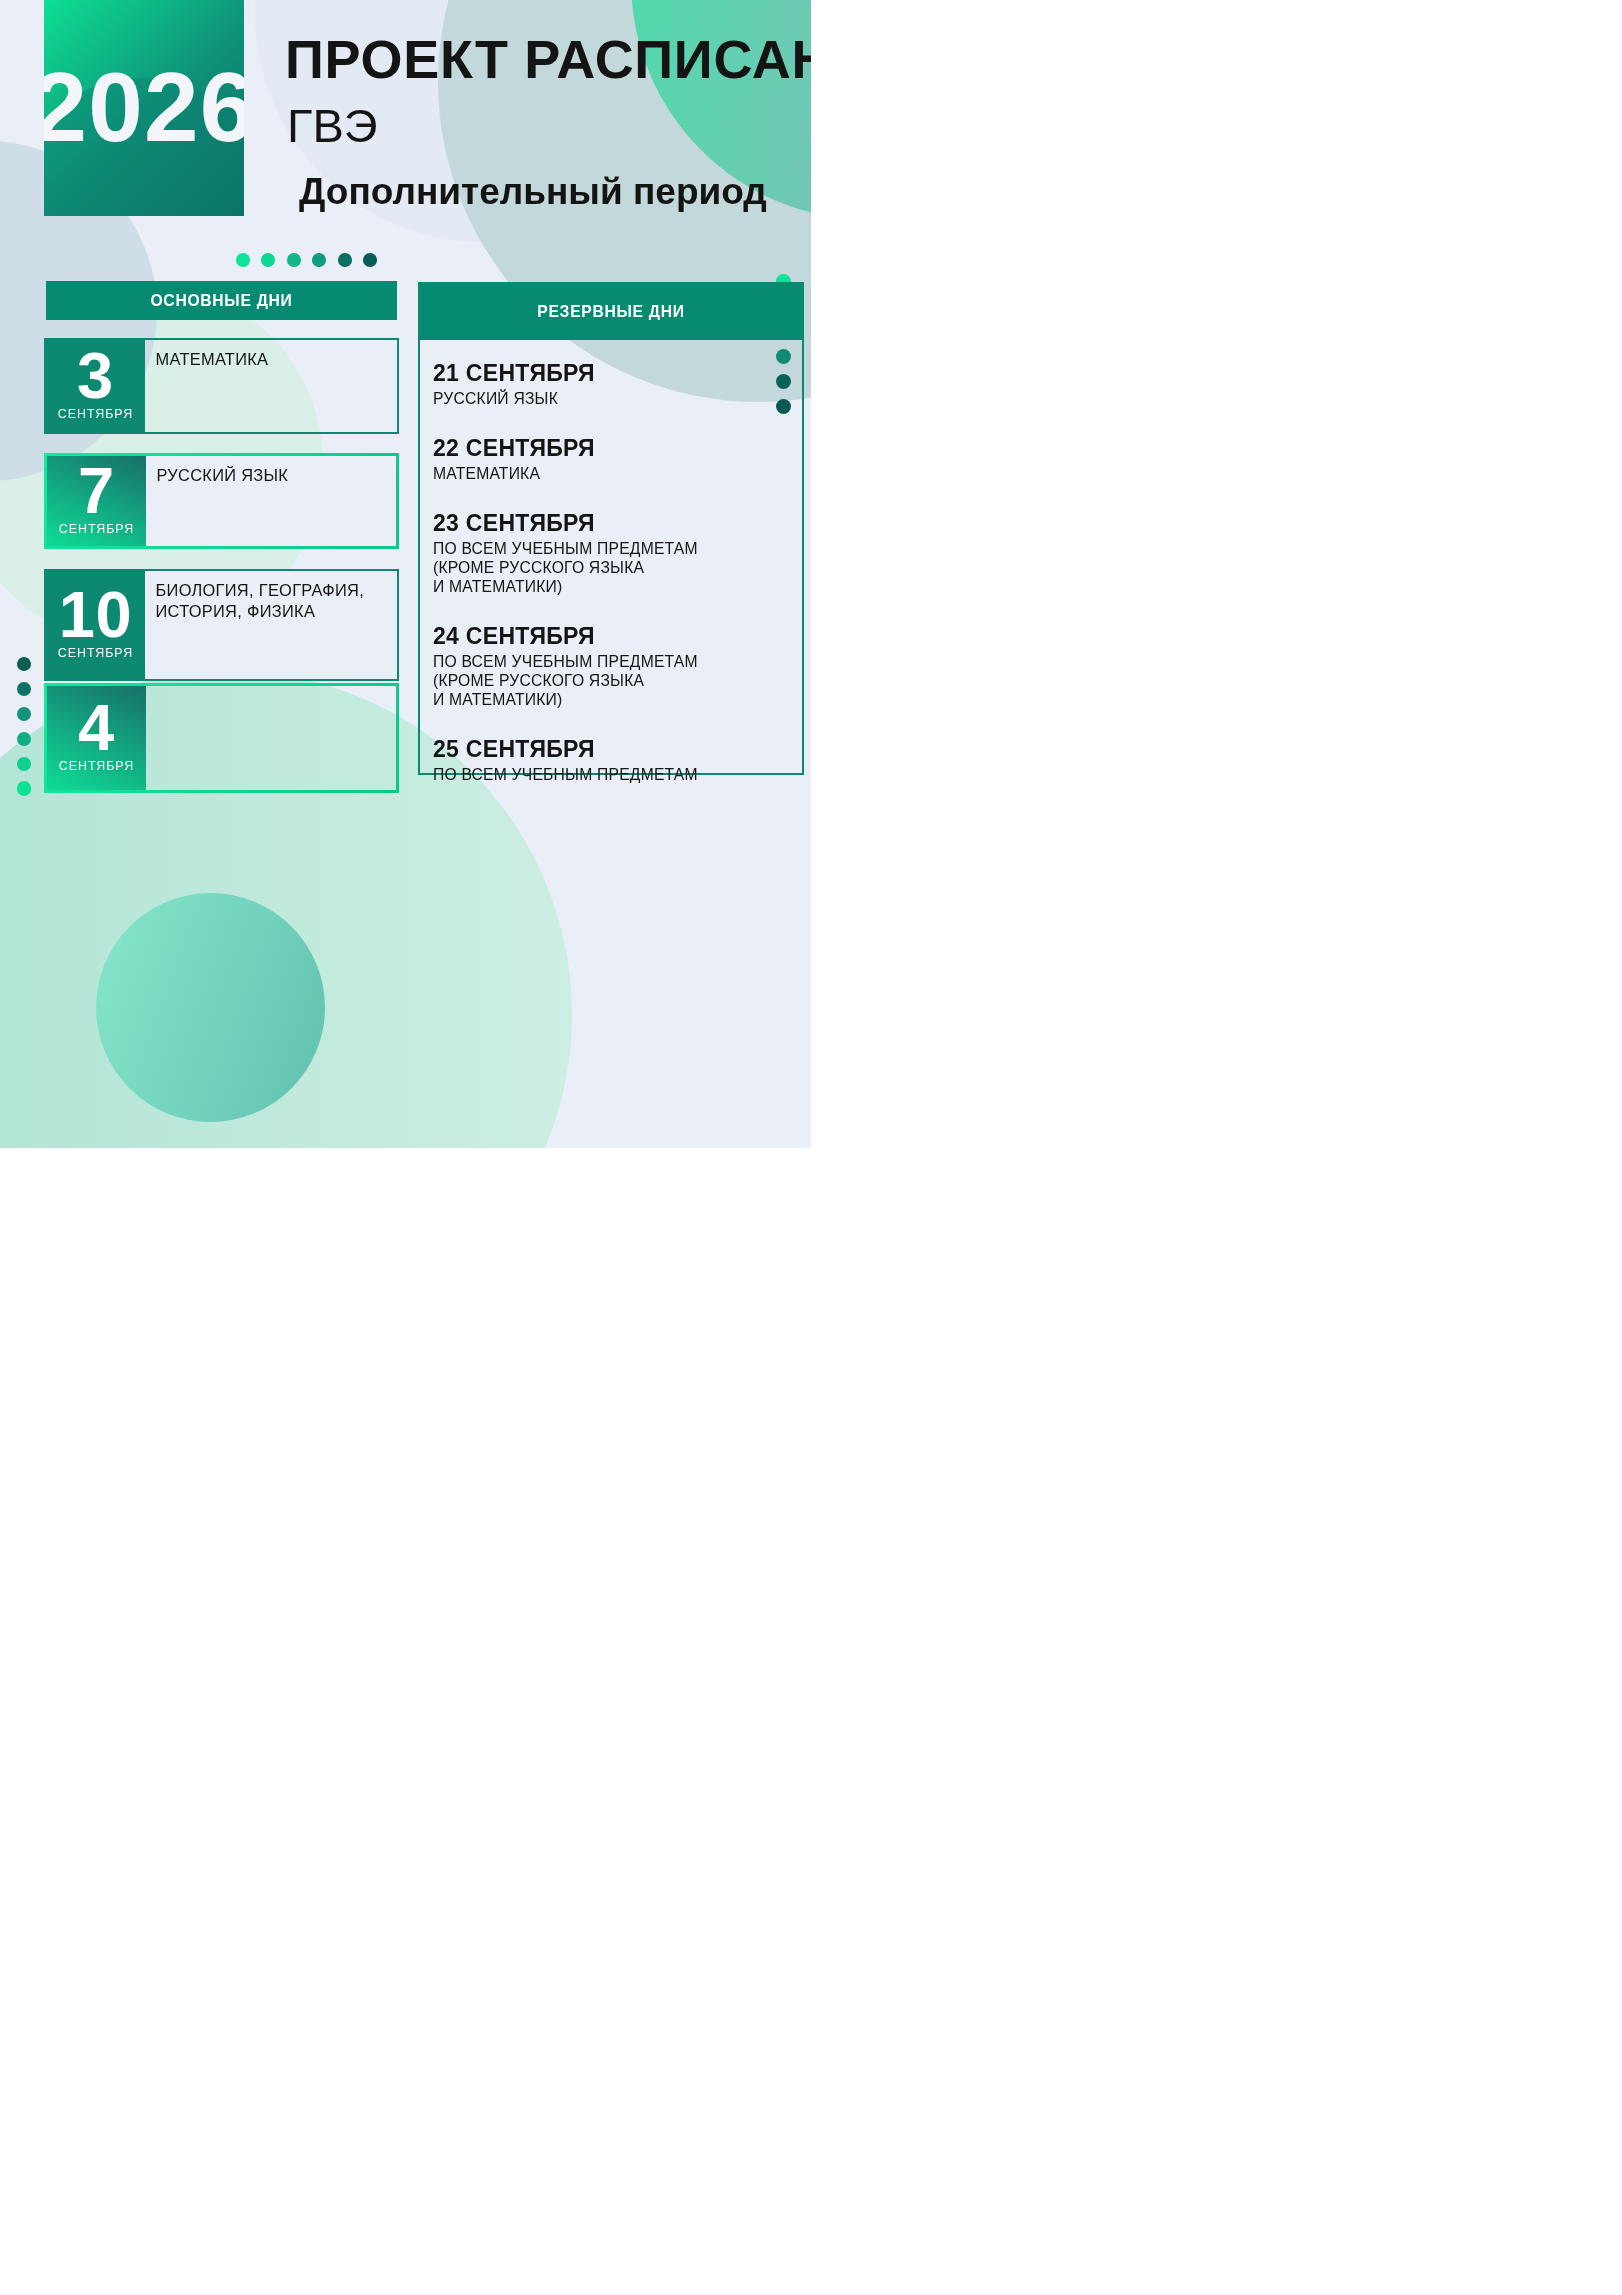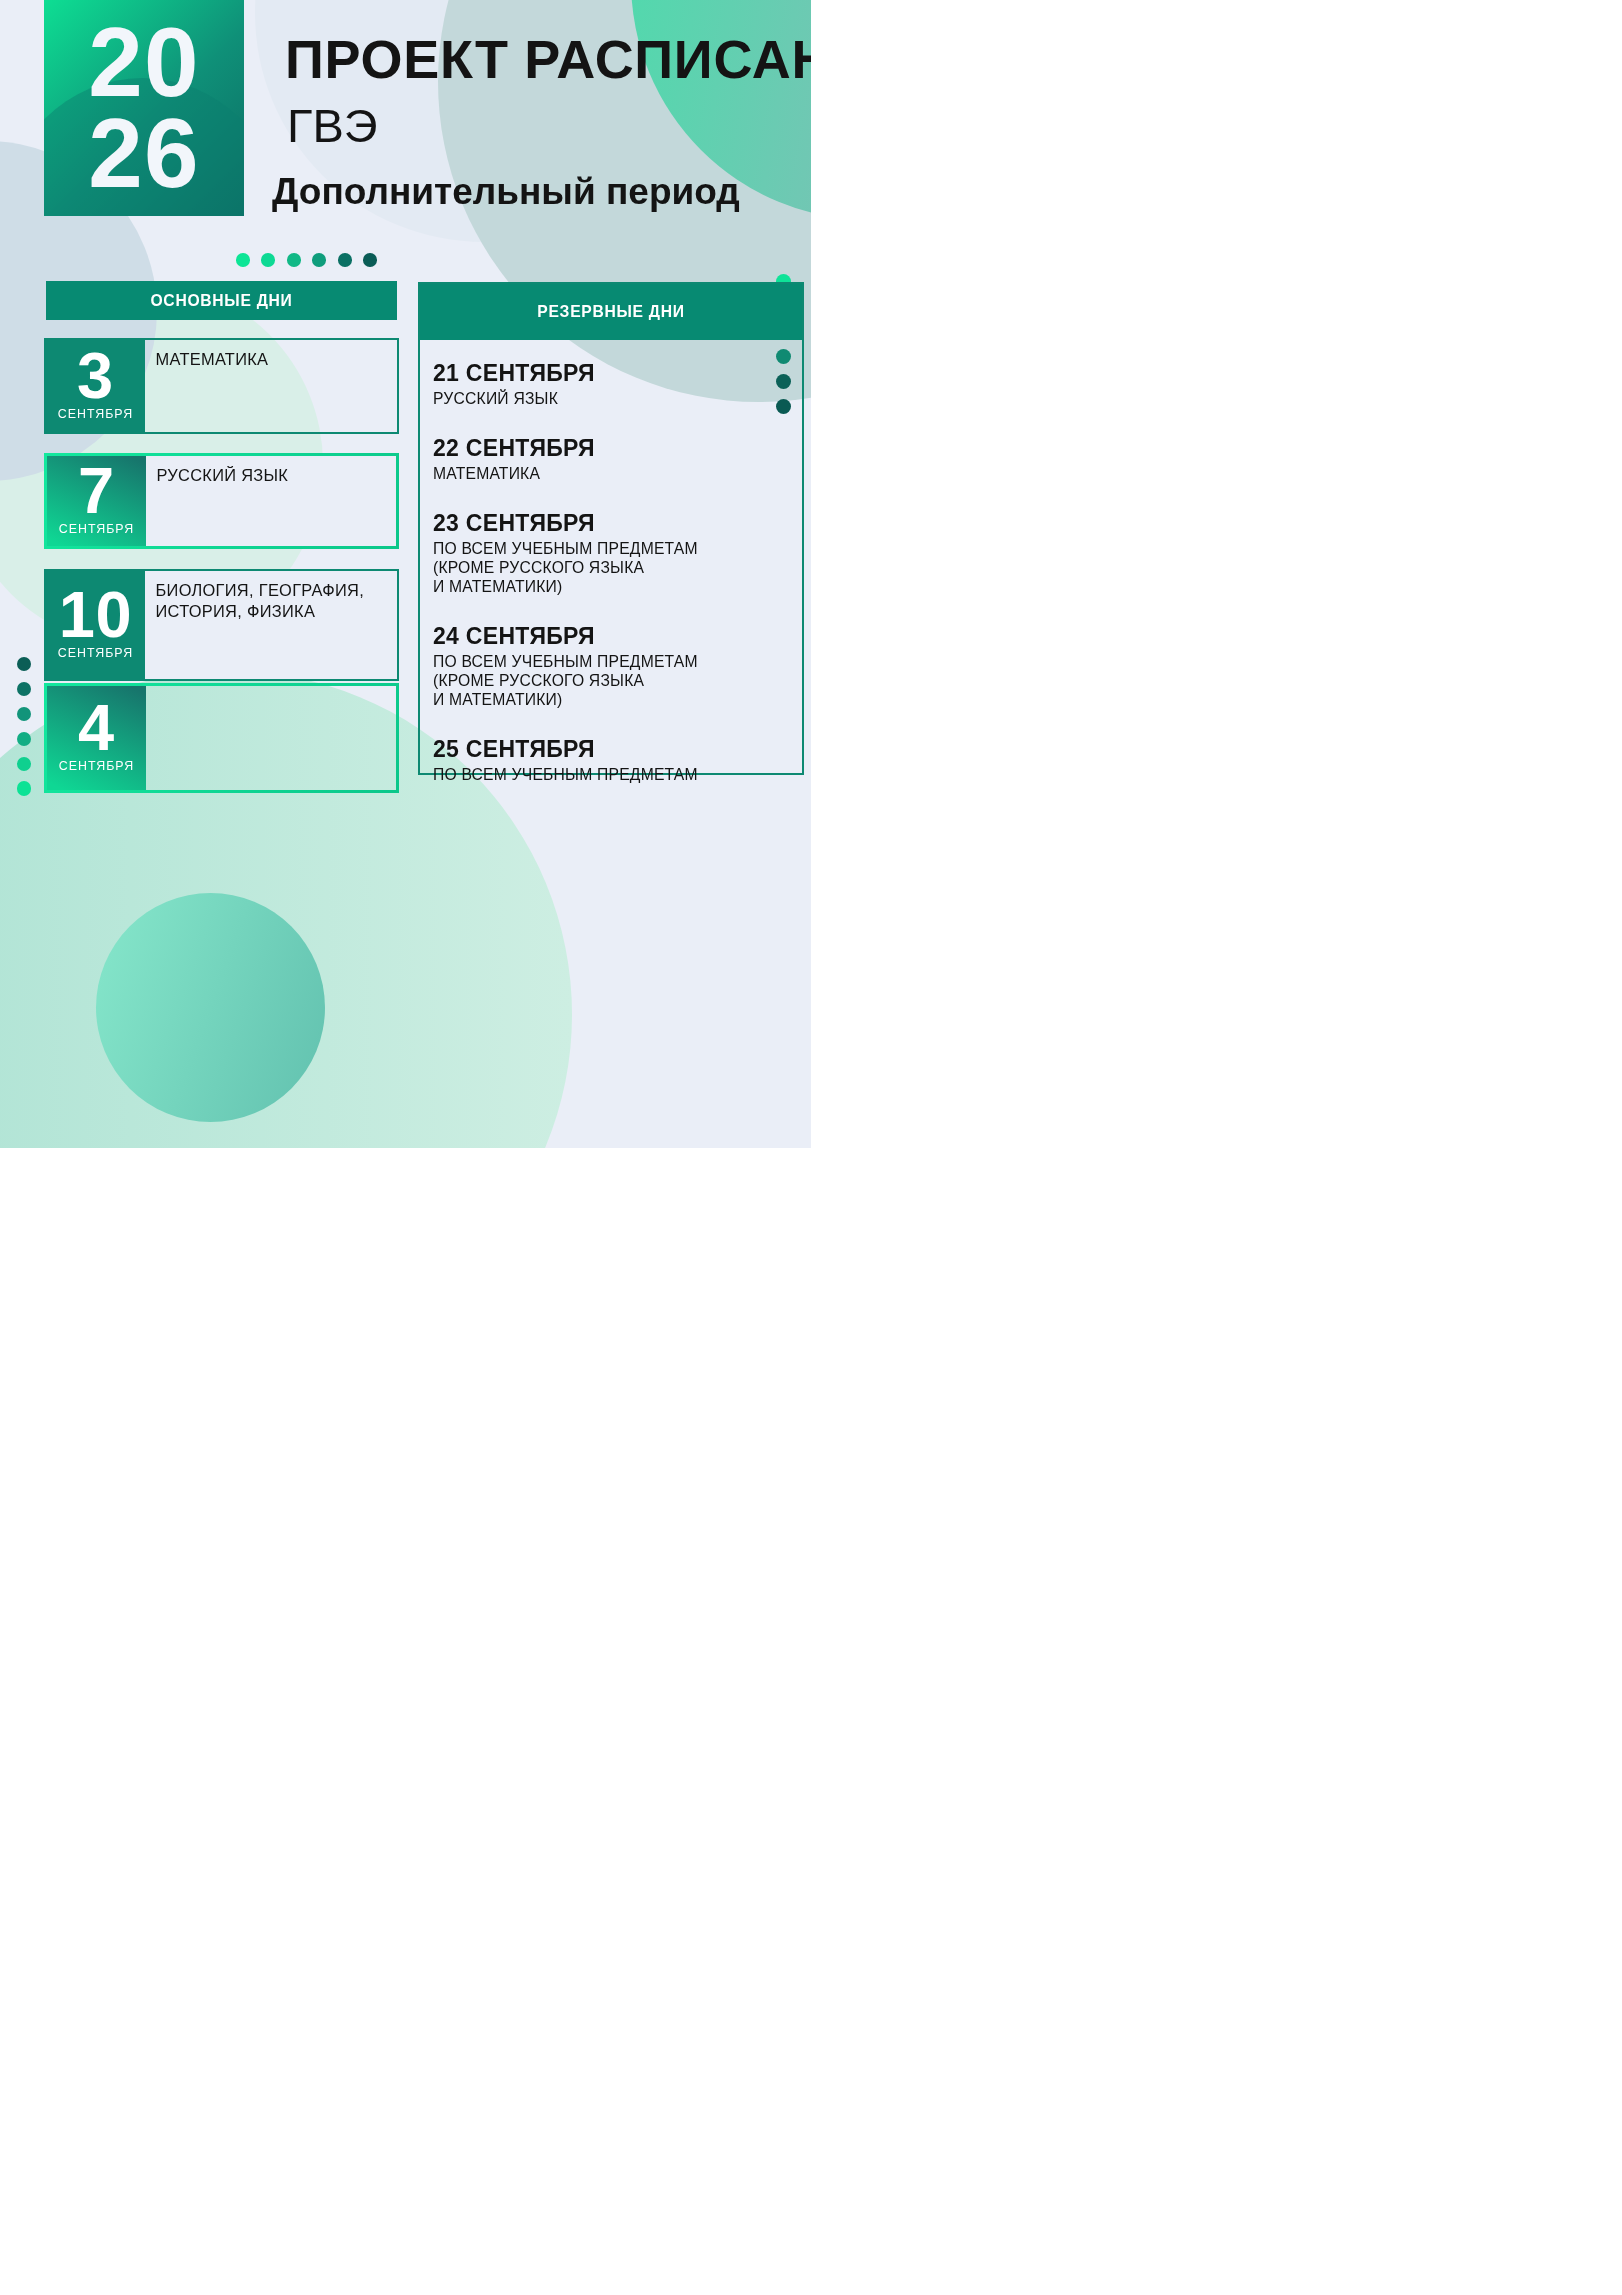--- a/index.html
+++ b/index.html
@@ -18,33 +18,33 @@
   .c-mint-card1{left:-43px; top:281px; width:366px; height:366px; background:#d9efe8;}
   .c-blue-left{left:-183px; top:141px; width:340px; height:340px; background:#cfdde7;}
   .c-mint-big{left:-115px; top:671px; width:687px; height:687px;
     background:linear-gradient(90deg,#aee3d4,#cdeee2);}
   .c-mint-inner{left:96px; top:893px; width:229px; height:229px;
     background:linear-gradient(110deg,#86e7cb,#62c1af);}
   
   .year-square{
     position:absolute; left:44px; top:0; width:200px; height:216px;
     background:linear-gradient(135deg,#0ede93 0%,#0f9078 55%,#0c6b63 100%);
-    display:flex; flex-direction:column; align-items:center; justify-content:center;
+    display:flex; align-items:center; justify-content:center;
     overflow:hidden;
   }
   .year-square::after{content:""; position:absolute; left:-39px; bottom:-137px;
     width:275px; height:275px; border-radius:50%; background:#0a7e6f; opacity:.45;}
   .year-line{position:relative; z-index:1; color:#f2f6fb; font-size:98px;
     font-weight:700; line-height:.93; letter-spacing:1.3px;}
   
   .title{position:absolute; left:285px; top:27.5px; font-size:54px; font-weight:700;
     letter-spacing:0.7px; color:#141414; white-space:nowrap;}
   .subtitle{position:absolute; left:287px; top:98px; font-size:47px; font-weight:400;
     color:#141414;}
-  .period{position:absolute; left:272px; top:171px; font-size:37px; font-weight:700;
+  .period{position:absolute; left:299px; top:171px; font-size:37px; font-weight:700;
     color:#141414; white-space:nowrap;}
   
   .dots{position:absolute; display:flex;}
   .dots .dot{border-radius:50%; display:block;}
   .dots-row{left:236px; top:253px; gap:11.8px;}
   .dots-row .dot{width:13.7px; height:13.7px;}
   .dots-right{left:776px; top:274px; flex-direction:column; gap:10px;}
   .dots-right .dot{width:15px; height:15px;}
   .dots-left{left:17px; top:657px; flex-direction:column; gap:10.5px;}
   .dots-left .dot{width:14.4px; height:14.4px;}

